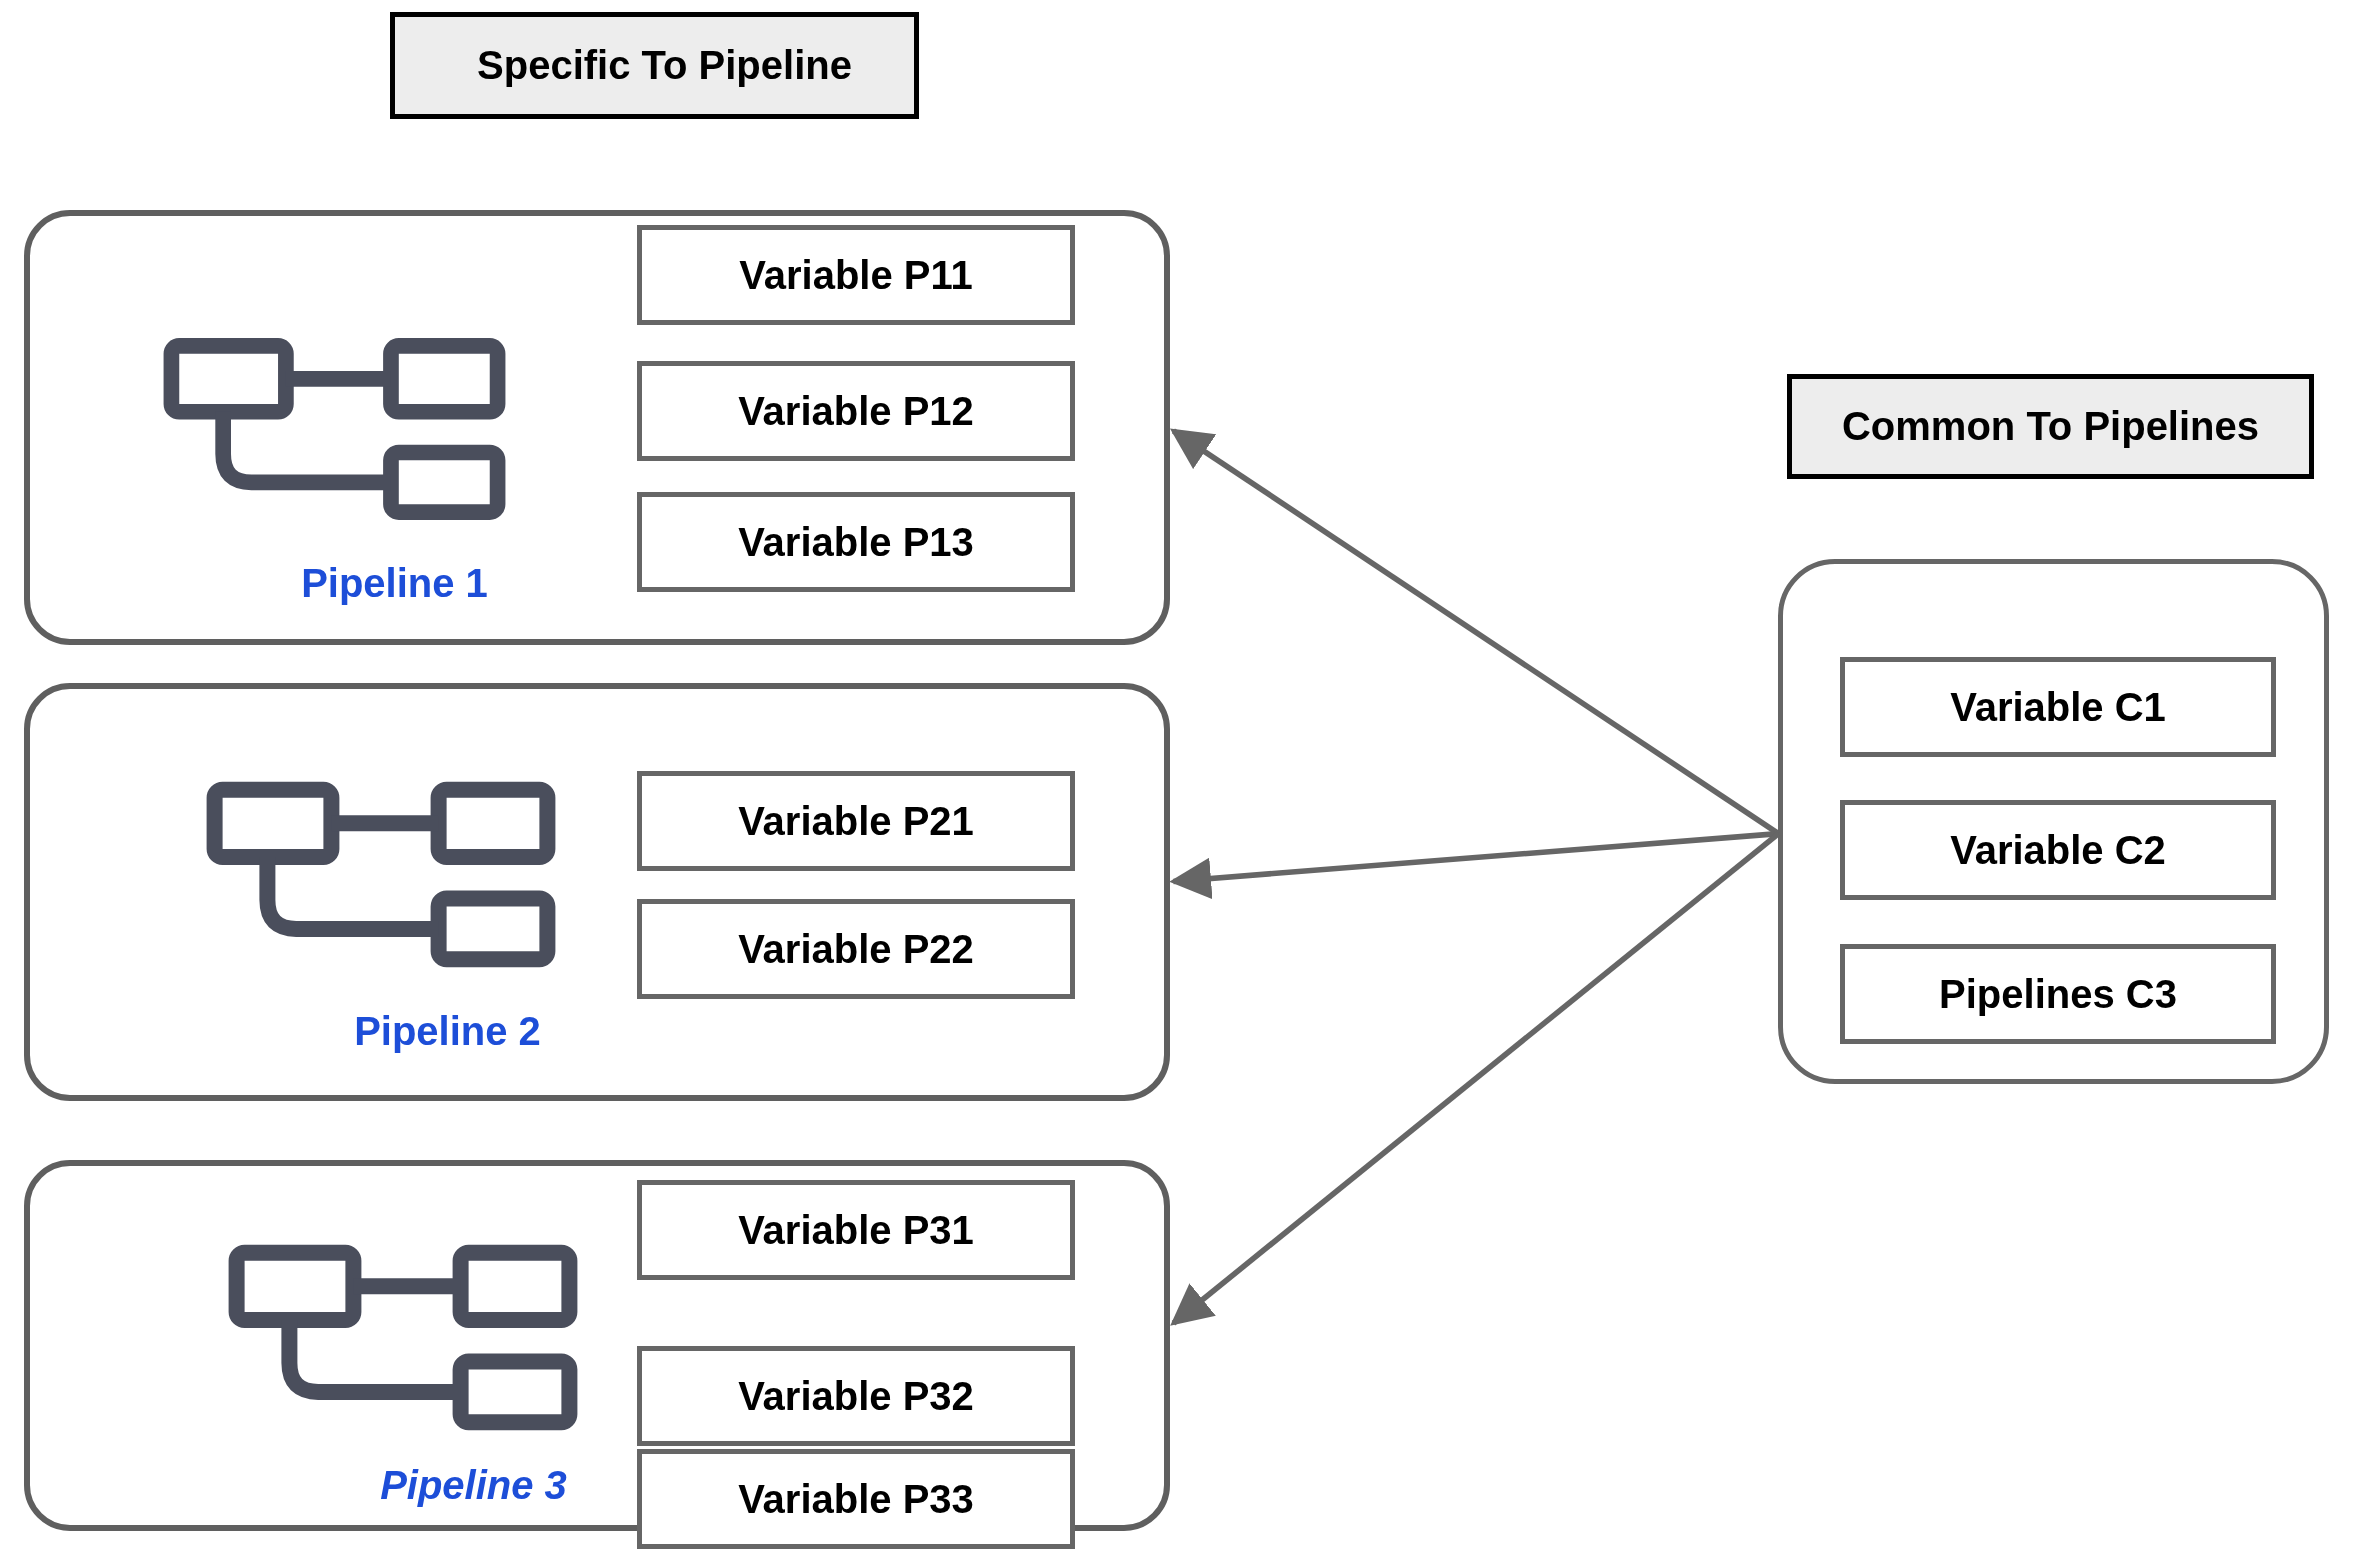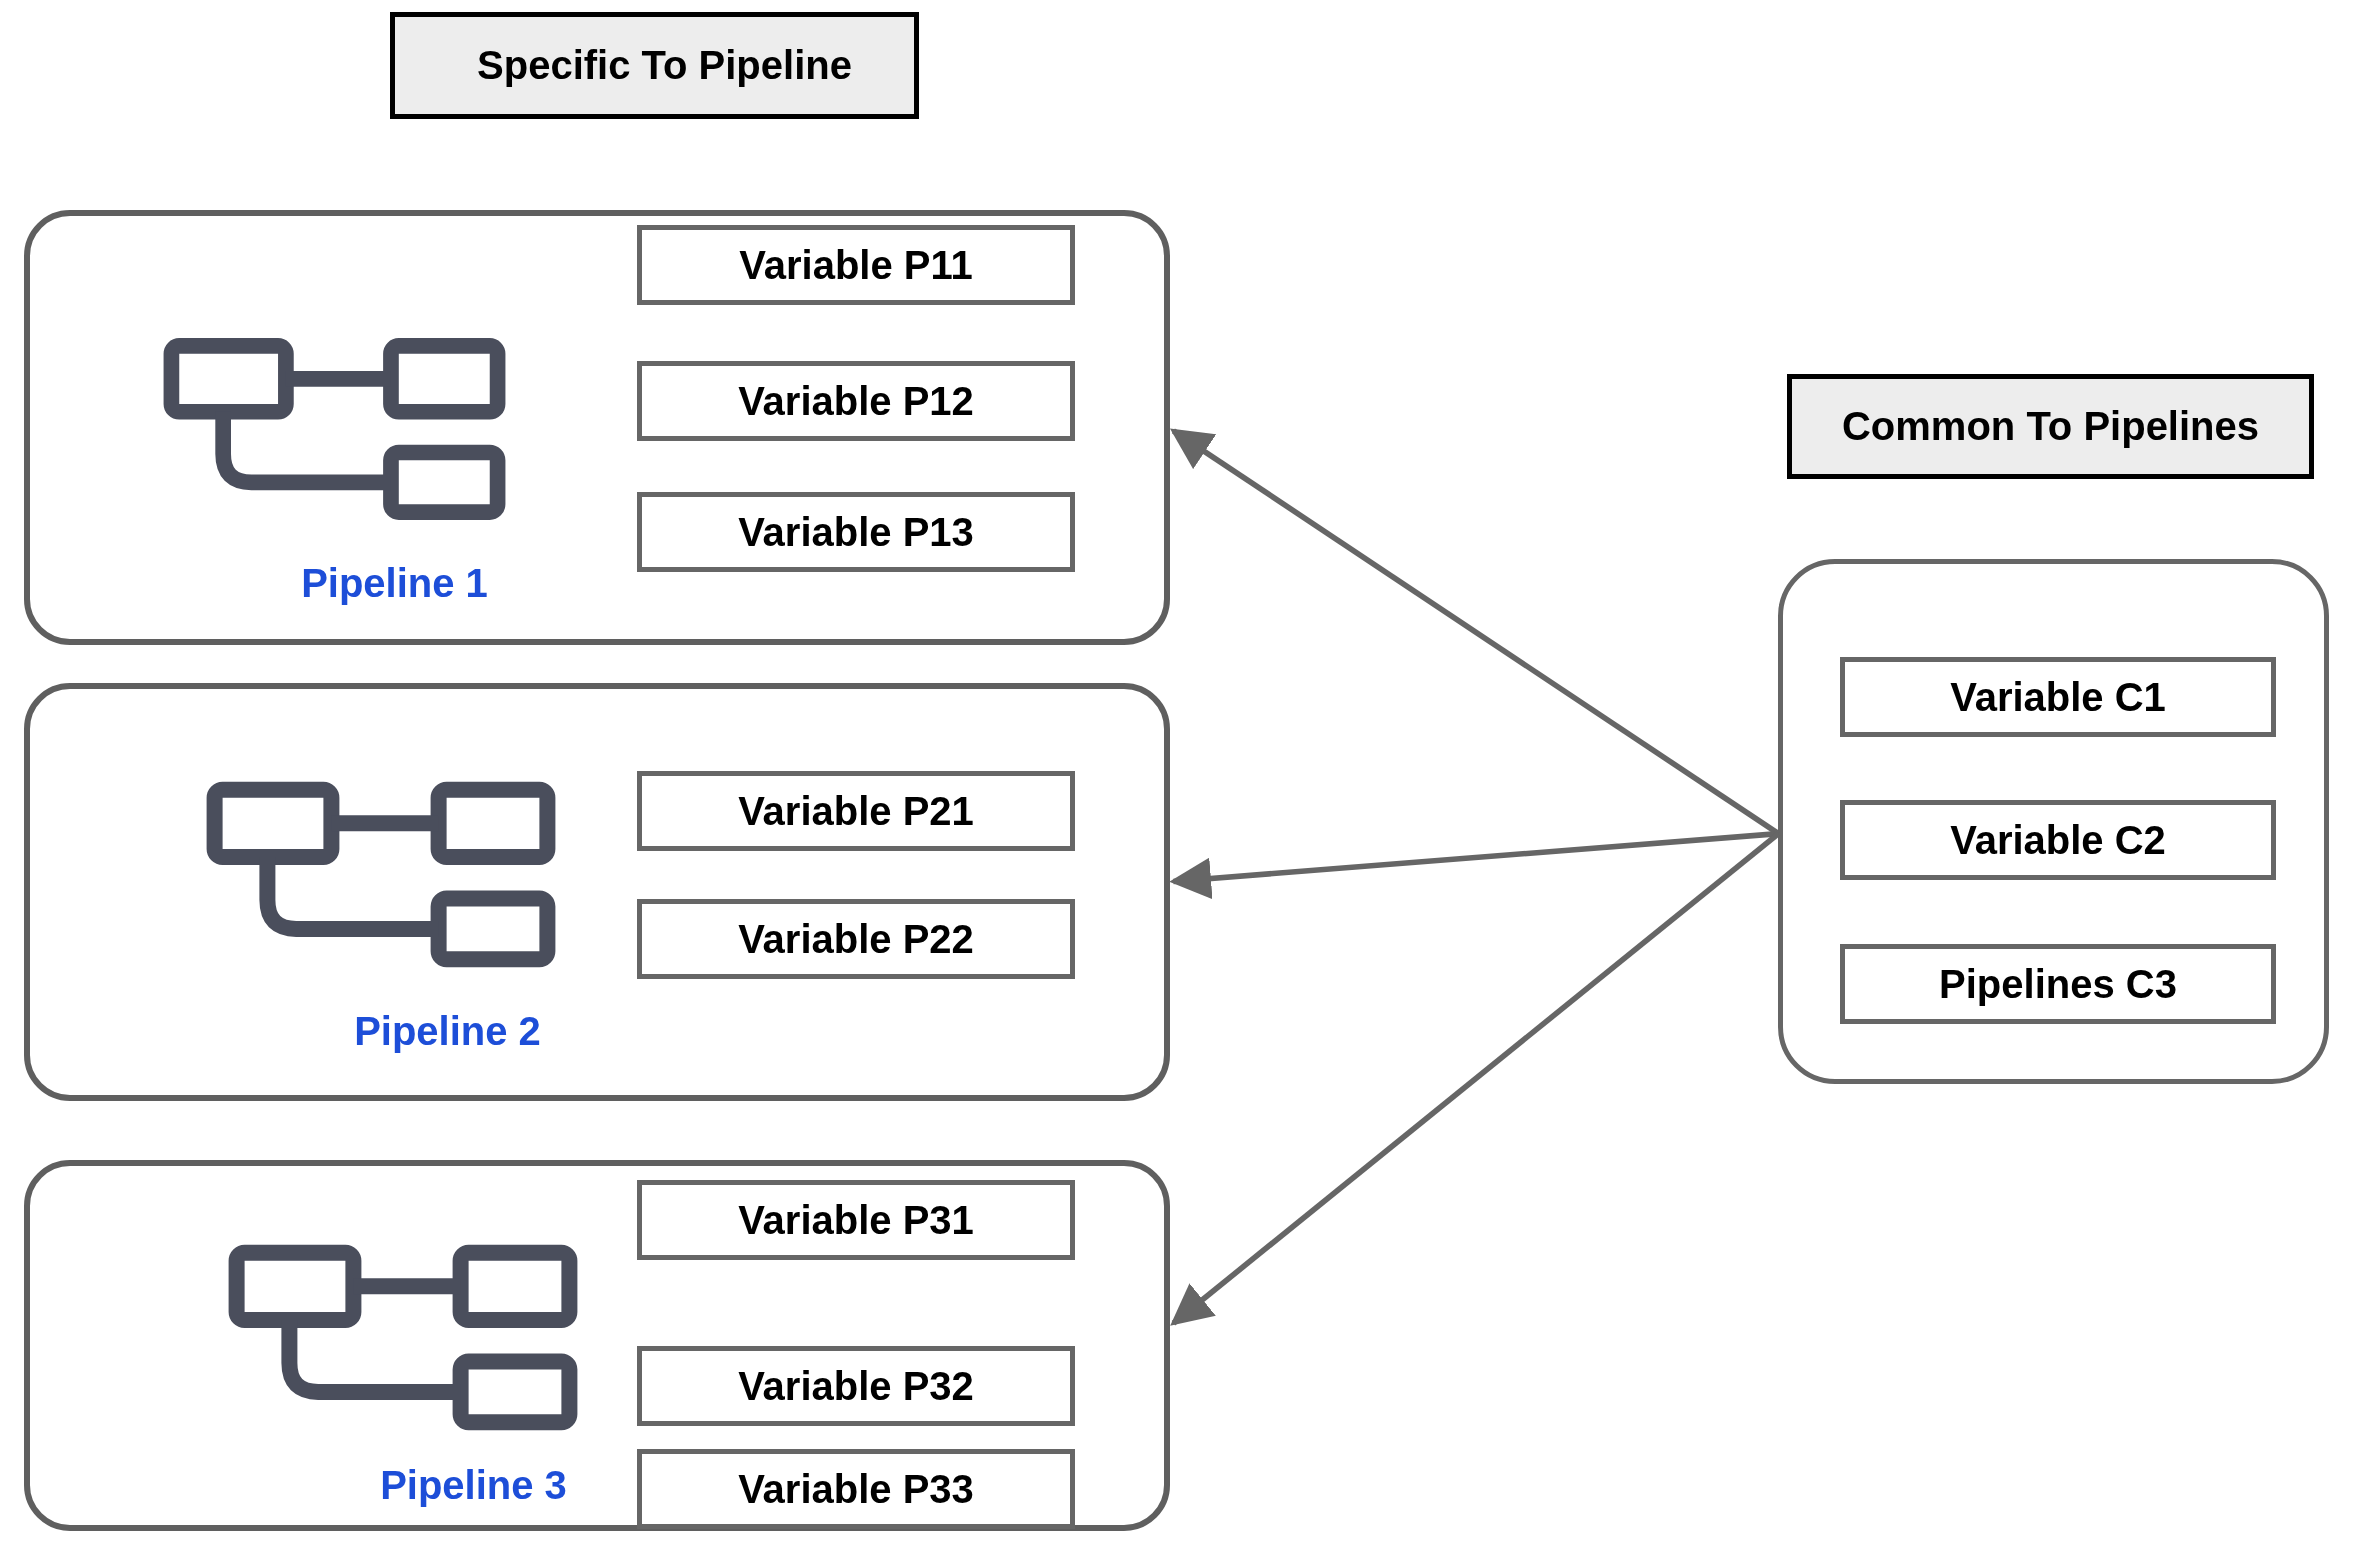--- a/index.html
+++ b/index.html
@@ -44,21 +44,21 @@
     width: 551px;
     height: 525px;
     border: 5.6px solid #666666;
     border-radius: 57px;
     background: #ffffff;
     box-sizing: border-box;
   }
   .var-box {
     position: absolute;
     width: 438px;
-    height: 80px;
+    height: 100px;
     border: 5.6px solid #666666;
     background: #ffffff;
     display: flex;
     align-items: center;
     justify-content: center;
     font-size: 40px;
     font-weight: bold;
     color: #000000;
     box-sizing: border-box;
   }
@@ -82,21 +82,21 @@
   .pipeline-label {
     position: absolute;
     width: 271px;
     text-align: center;
     font-size: 40px;
     font-weight: bold;
     color: #1d4ed8;
   }
   .label-1 { left: 259px; top: 561px; }
   .label-2 { left: 312px; top: 1009px; }
-  .label-3 { left: 338px; top: 1463px; }
+  .label-3 { left: 338px; top: 1463px; font-style: italic; }
   .arrows-layer {
     position: absolute;
     left: 0; top: 0;
     width: 2354px;
     height: 1563px;
     pointer-events: none;
   }
 </style>
 </head>
 <body>

